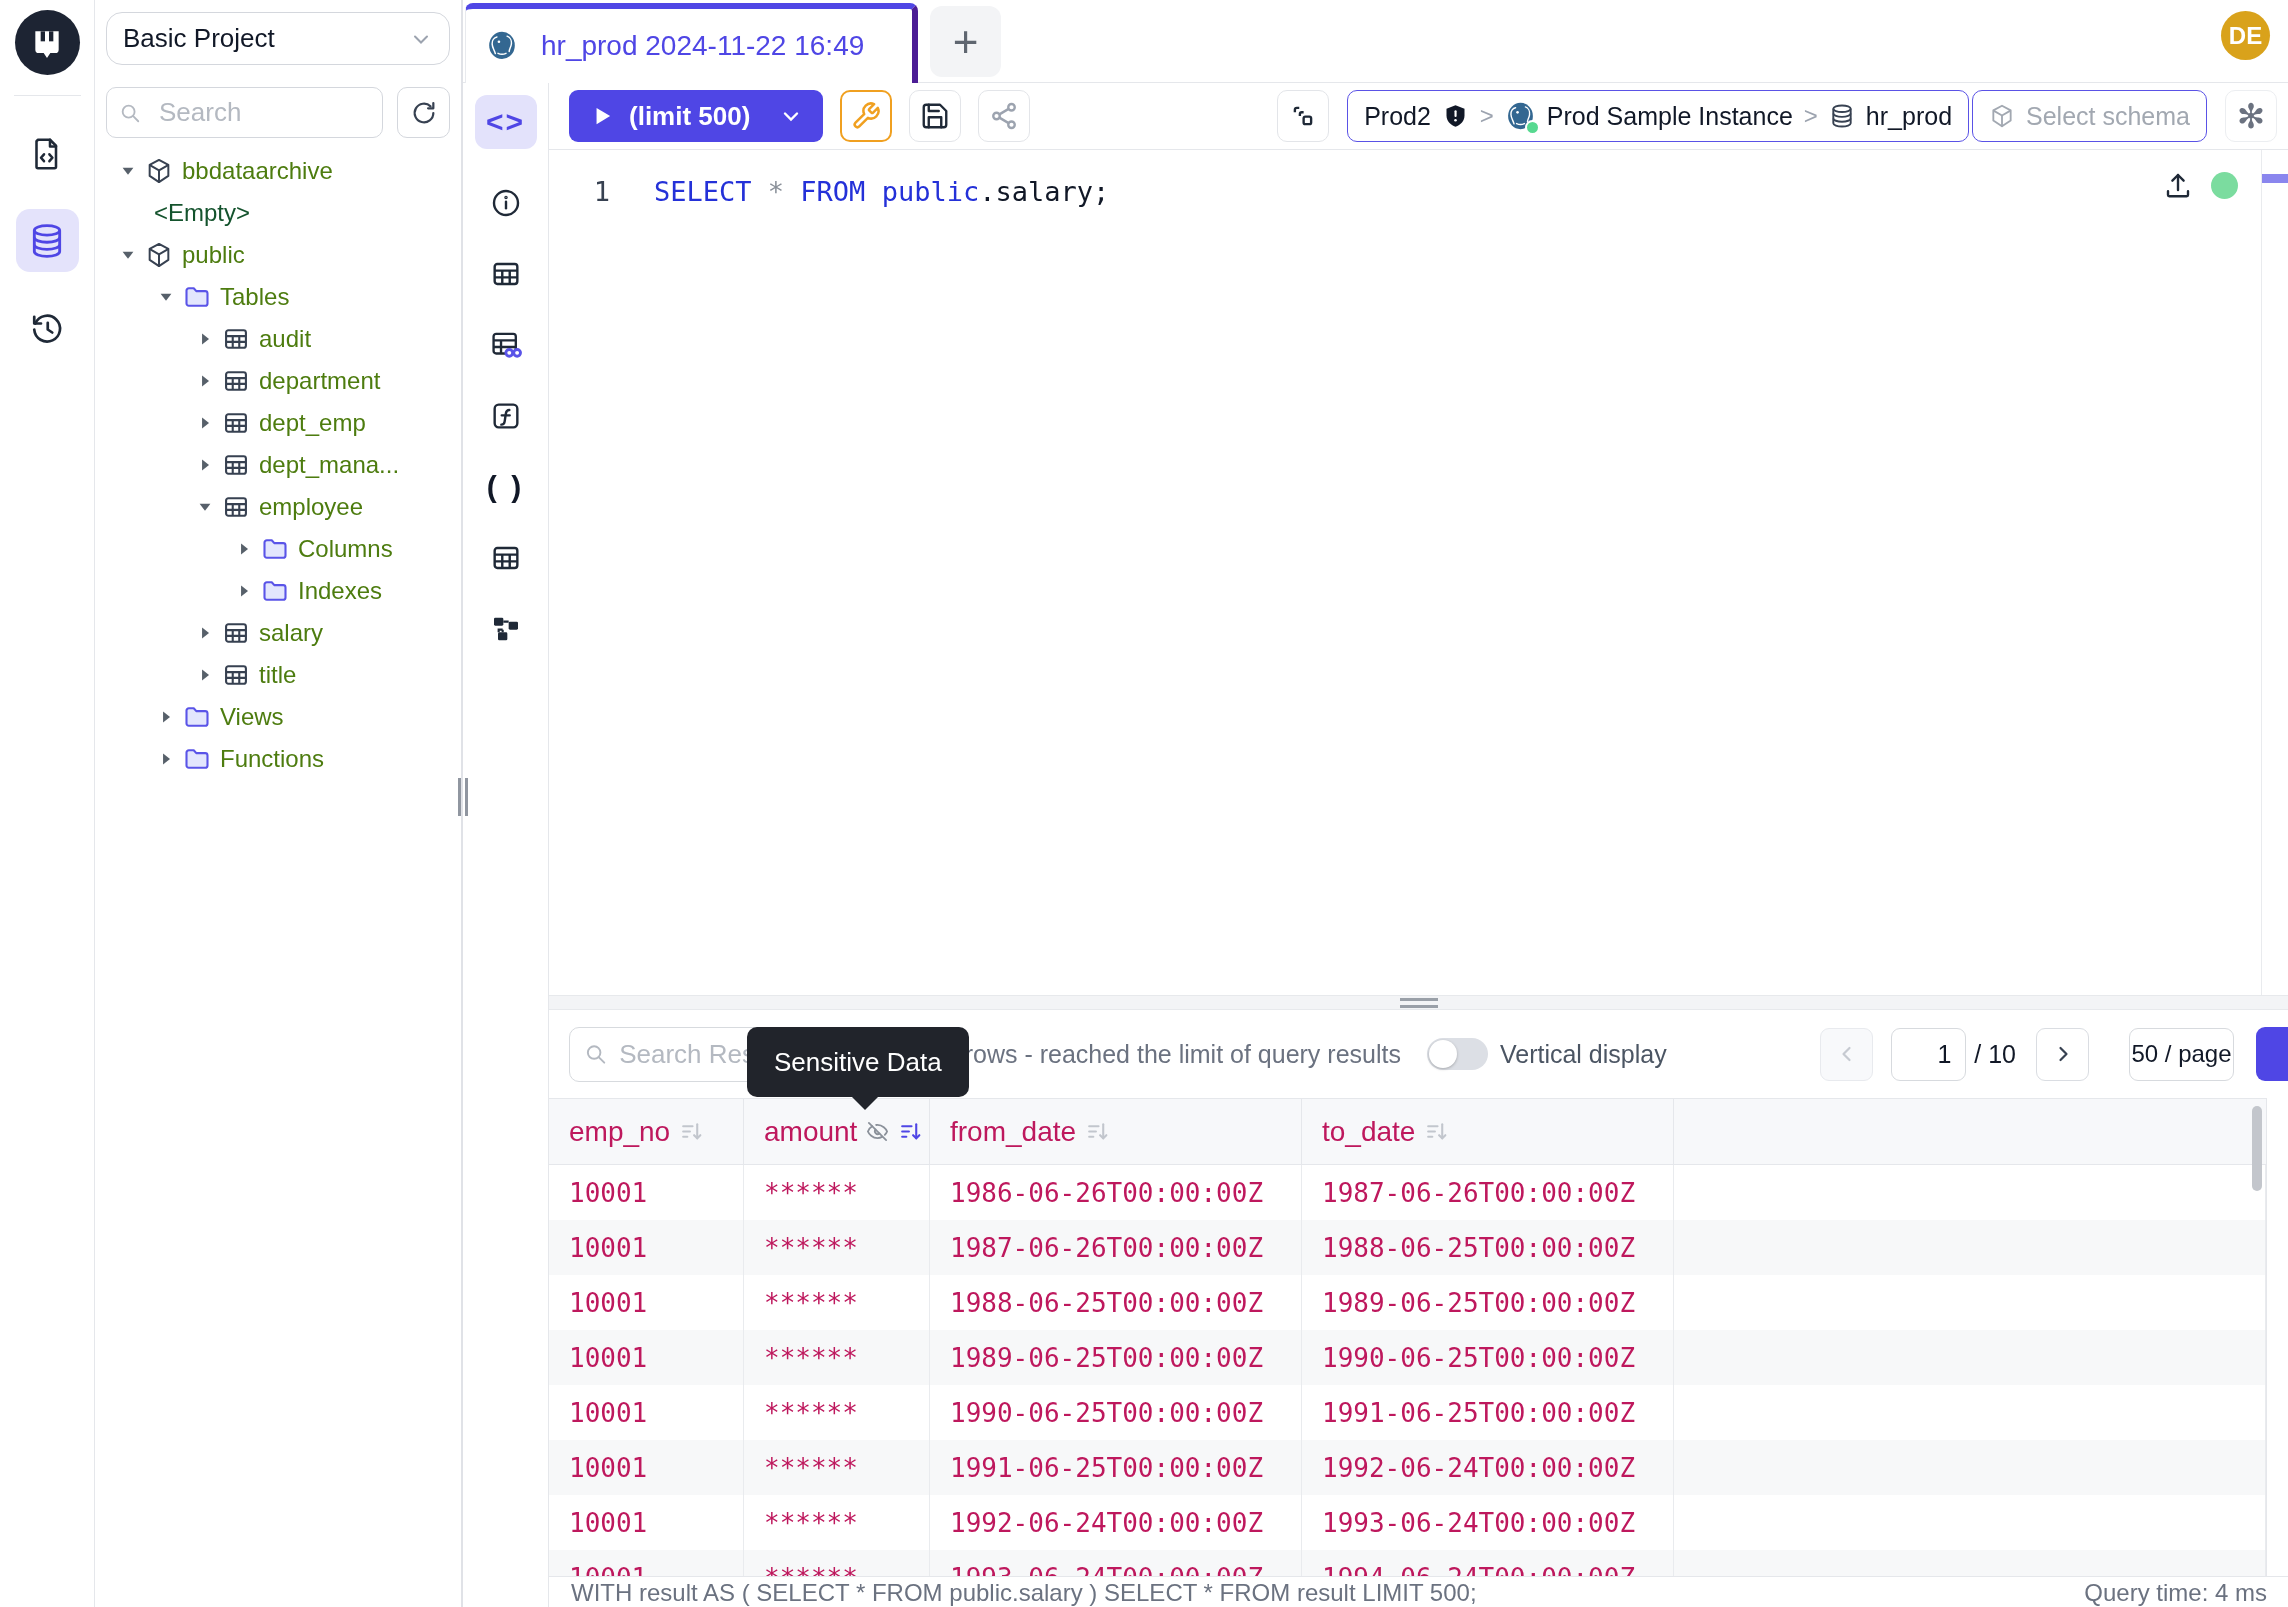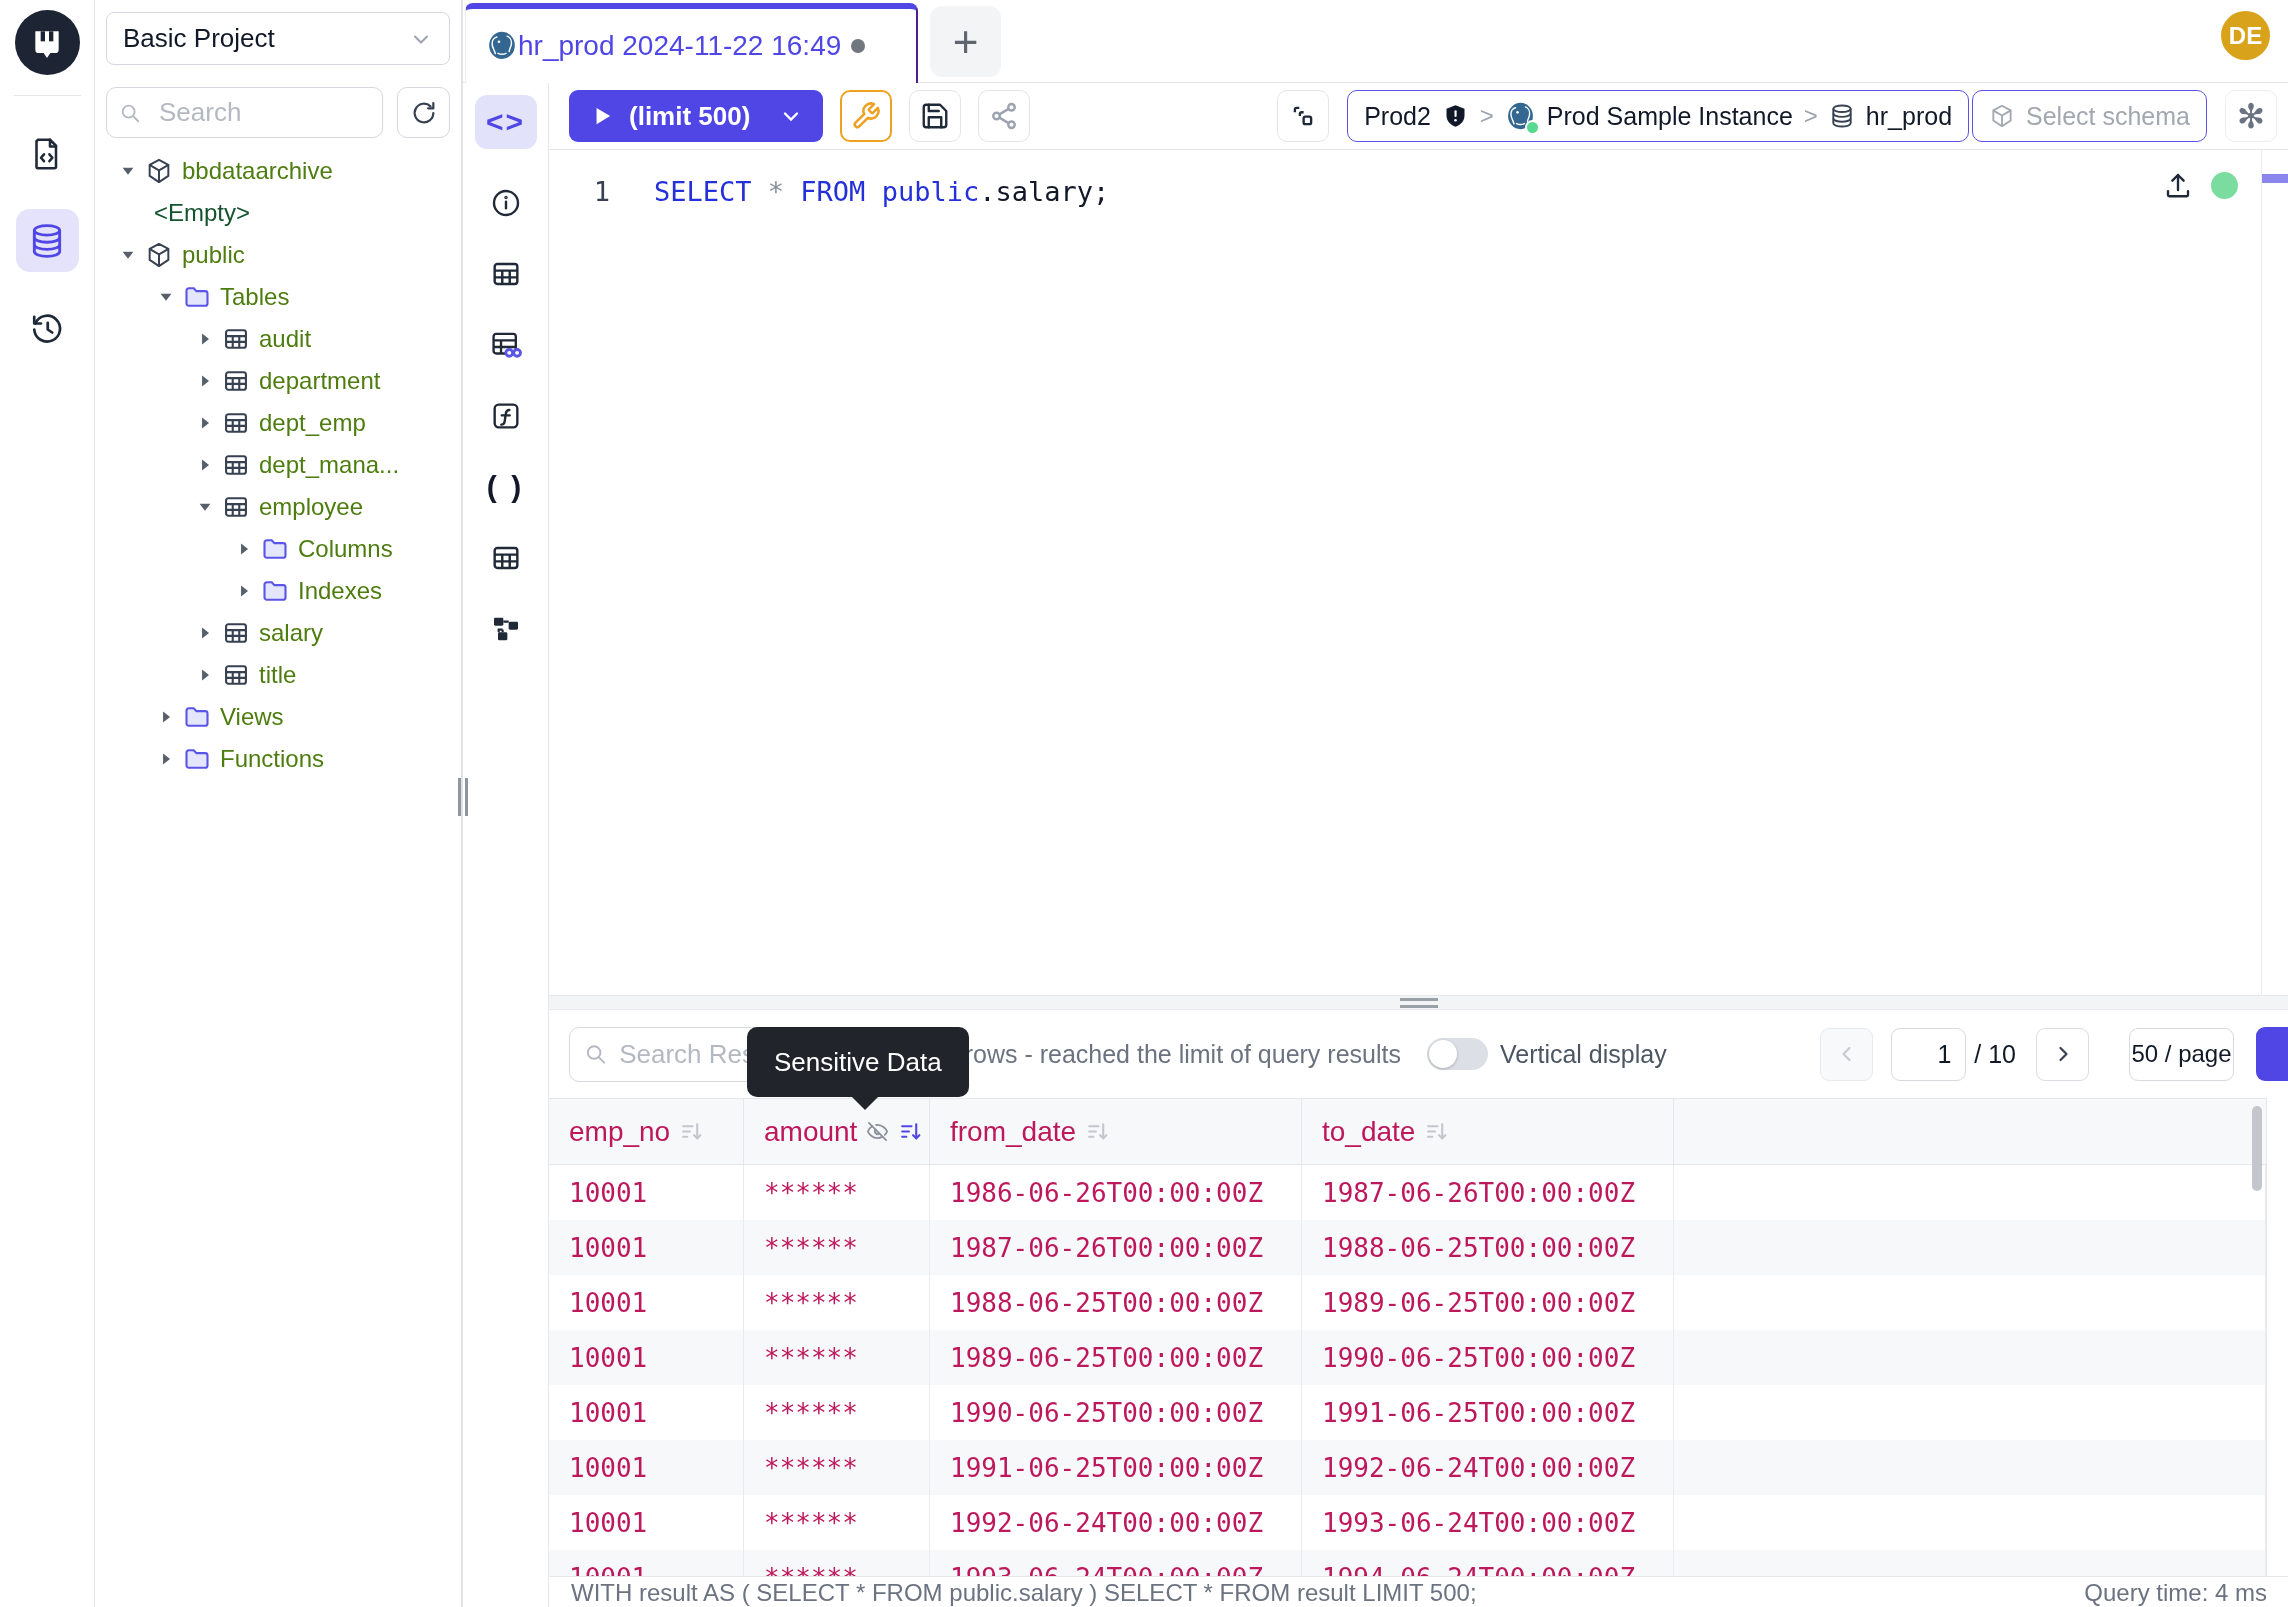--- a/index.html
+++ b/index.html
@@ -14,21 +14,21 @@
   
   .app-rail { width:95px; border-right:1px solid #e5e7eb; display:flex; flex-direction:column; align-items:center; flex:none; }
   .logo { width:65px; height:65px; border-radius:50%; background:#1d2433; margin-top:10px; display:flex; align-items:center; justify-content:center; }
   .rail-divider { width:67px; border-top:1px solid #e5e7eb; margin-top:20px; }
   .rail-items { display:flex; flex-direction:column; align-items:center; gap:24px; margin-top:26px; }
   .rail-item { width:63px; height:63px; border-radius:14px; display:flex; align-items:center; justify-content:center; }
   .rail-item.active { background:#e4e3fb; }
 
   
   .sidebar { width:368px; border-right:2px solid #e0e2e7; flex:none; position:relative; padding-top:12px; }
-  .project-select { margin:0 auto; width:344px; height:53px; border:1px solid #d4d7dd; border-radius:8px;
+  .project-select { margin:0 auto; width:344px; height:53px; border:1px solid #d4d7dd; border-radius:16px;
     display:flex; align-items:center; padding:0 16px; font-size:26px; color:#111827; }
   .project-select .chev { margin-left:auto; }
   .side-search-row { display:flex; gap:14px; margin:22px auto 0; width:344px; }
   .side-search { flex:1; height:51px; border:1px solid #d4d7dd; border-radius:10px; display:flex; align-items:center; padding:0 12px; gap:16px; }
   .side-search input { border:none; outline:none; font-size:26px; width:100%; color:#111827; font-family:"Liberation Sans",sans-serif; }
   .side-search input::placeholder { color:#b4b9c1; }
   .refresh-btn { width:53px; height:51px; border:1px solid #d4d7dd; border-radius:10px; background:#fff; display:flex; align-items:center; justify-content:center; }
   .tree { margin-top:12px; }
   .tree-row { height:42px; display:flex; align-items:center; font-size:24px; color:#4d7c0f; }
   .tree-row .caret { width:22px; display:flex; justify-content:center; margin-right:6px; flex:none; }
@@ -37,22 +37,22 @@
   .empty-row { padding-left:59px; color:#14532d; }
   .grip { position:absolute; right:-7px; top:778px; display:flex; gap:4px; }
   .grip i { display:block; width:3px; height:38px; background:#9096a0; }
 
   
   .main { flex:1; display:flex; flex-direction:column; min-width:0; }
 
   
   .tabbar { height:83px; border-bottom:1px solid #e5e7eb; position:relative; flex:none; }
   .tab { position:absolute; left:2px; top:3px; width:453px; height:80px; background:#fff;
-    border-left:1px solid #e8eaee; border-right:2px solid #4c1d95; border-top:6px solid #4f46e5;
-    border-radius:8px 8px 0 0; display:flex; align-items:center; padding:13px 20px; gap:0; }
+    border-left:1px solid #e8eaee; border-right:6px solid #4c1d95; border-top:6px solid #4f46e5;
+    border-radius:8px 8px 0 0; display:flex; align-items:center; padding:13px 20px; gap:23px; }
   .tab-title { font-size:28px; color:#4f46e5; font-weight:500; white-space:nowrap; }
   .tab-dot { width:14px; height:14px; border-radius:50%; background:#71767f; margin-left:10px; }
   .newtab { position:absolute; left:467px; top:6px; width:71px; height:71px; background:#f3f4f6; border-radius:12px;
     display:flex; align-items:center; justify-content:center; font-size:44px; font-weight:300; color:#5f6670; }
   .avatar { position:absolute; right:19px; top:11px; width:49px; height:49px; border-radius:50%; background:#d9a21b;
     color:#fff; font-size:24px; font-weight:700; display:flex; align-items:center; justify-content:center; }
 
   
   .content { flex:1; display:flex; min-height:0; }
   .tool-rail { width:86px; border-right:1px solid #e5e7eb; flex:none; display:flex; flex-direction:column; align-items:center; }

